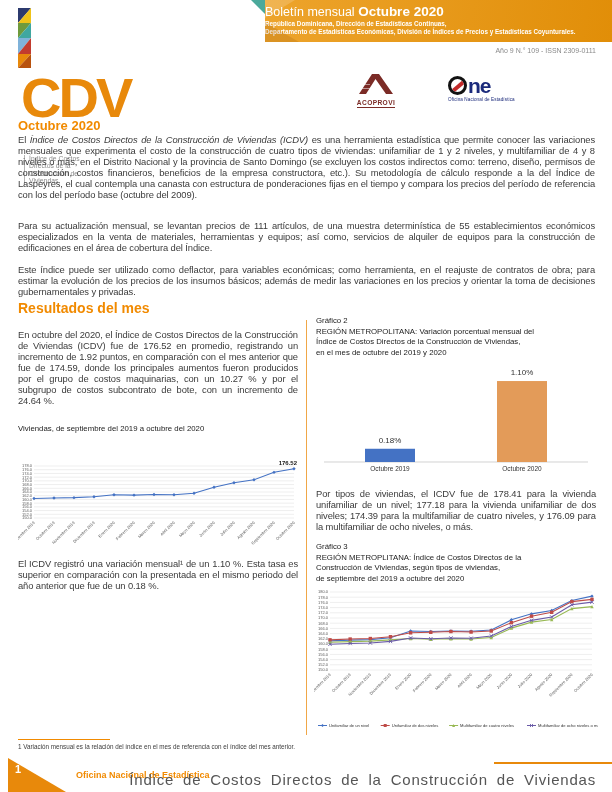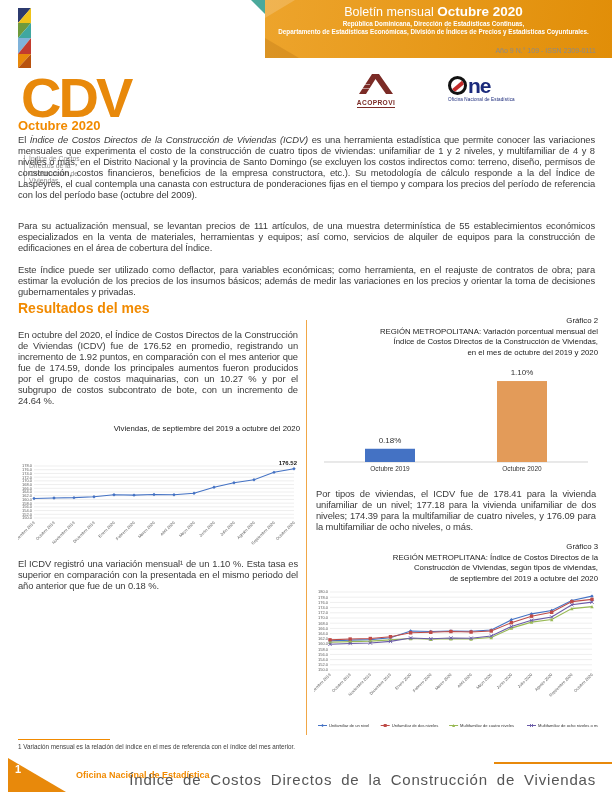--- a/index.html
+++ b/index.html
@@ -1,22 +1,22 @@
 <!DOCTYPE html>
 <html><head>
 <meta charset="utf-8">
 <style>
   html,body{margin:0;padding:0;background:#fff;}
   .page{position:relative;width:612px;height:792px;background:#fff;overflow:hidden;
         font-family:"Liberation Sans",sans-serif;color:#3b3b3b;}
 
   
-  .band{position:absolute;left:265px;right:0;top:0;height:58px;
+  .band{position:absolute;left:265px;right:0;top:0;height:42px;
         background:linear-gradient(100deg,#EDA42C,#E18E08);color:#fff;
-        text-align:center;padding:4px 10px 0 0;box-sizing:border-box;}
+        text-align:left;padding:4px 10px 0 0;box-sizing:border-box;}
   .band .facet1{position:absolute;left:0;top:0;width:0;height:0;
         border-top:18px solid rgba(255,255,255,.18);border-right:30px solid transparent;}
   .band .facet2{position:absolute;left:0;bottom:0;width:0;height:0;
         border-bottom:20px solid rgba(120,60,0,.15);border-right:34px solid transparent;}
   .band-line1{font-size:12.5px;line-height:15px;}
   .band-line1 b{font-size:13.5px;}
   .band-line2{font-size:6.3px;font-weight:bold;line-height:7.8px;}
   .teal-tri{position:absolute;left:251px;top:0;width:0;height:0;
         border-right:14px solid #4BA99B;border-bottom:14px solid transparent;}
   .issue{position:absolute;right:16px;top:47px;font-size:7px;color:#8a8a8a;}
@@ -39,21 +39,21 @@
   .one-ne{font-size:21px;font-weight:bold;color:#1B2A7B;line-height:18px;margin-left:1px;letter-spacing:-1px;}
   .one-sub{font-size:4.6px;color:#1B2A7B;margin-top:2px;letter-spacing:.1px;}
 
   
   .h-octubre{position:absolute;left:18px;top:118px;font-size:13px;font-weight:bold;color:#F18A00;}
   .p-intro{position:absolute;left:18px;width:577px;font-size:9.4px;line-height:10.9px;
         text-align:justify;letter-spacing:-.1px;}
   .p-intro .it{font-style:italic;}
   .h-resultados{position:absolute;left:18px;top:300px;font-size:14px;font-weight:bold;color:#F18A00;}
   .colp{position:absolute;width:280px;font-size:9.4px;line-height:11px;text-align:justify;letter-spacing:-.1px;}
-  .chart-title{position:absolute;width:282px;text-align:right;font-size:7.8px;line-height:10.5px;color:#222;}
+  .chart-title{position:absolute;width:282px;text-align:left;font-size:7.8px;line-height:10.5px;color:#222;}
   .divider{position:absolute;left:306px;top:320px;width:1px;height:415px;background:#F0A748;}
   svg.chart{position:absolute;}
 
   
   .fn-rule{position:absolute;left:18px;top:739px;width:92px;border-top:1px solid #F18A00;}
   .fn-text{position:absolute;left:18px;top:743px;width:318px;font-size:6.3px;line-height:7.8px;color:#3b3b3b;}
   .f-tri{position:absolute;left:8px;top:758px;width:0;height:0;
         border-bottom:34px solid #E8890B;border-right:58px solid transparent;}
   .f-num{position:absolute;left:15px;top:763px;font-size:11px;font-weight:bold;color:#fff;}
   .f-office{position:absolute;left:76px;top:770px;font-size:9px;color:#F18A00;font-weight:bold;}

